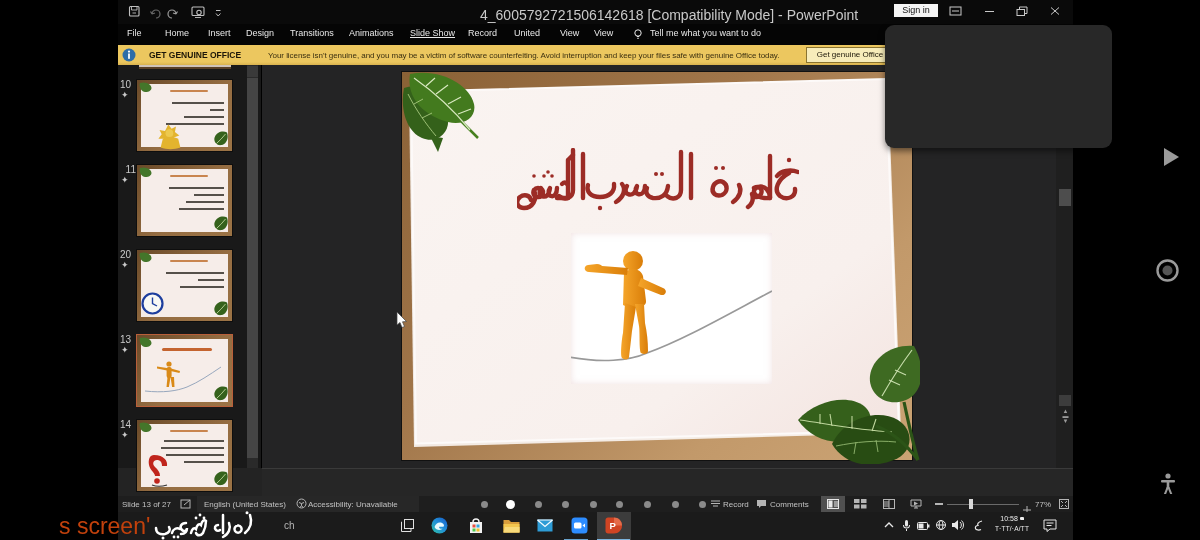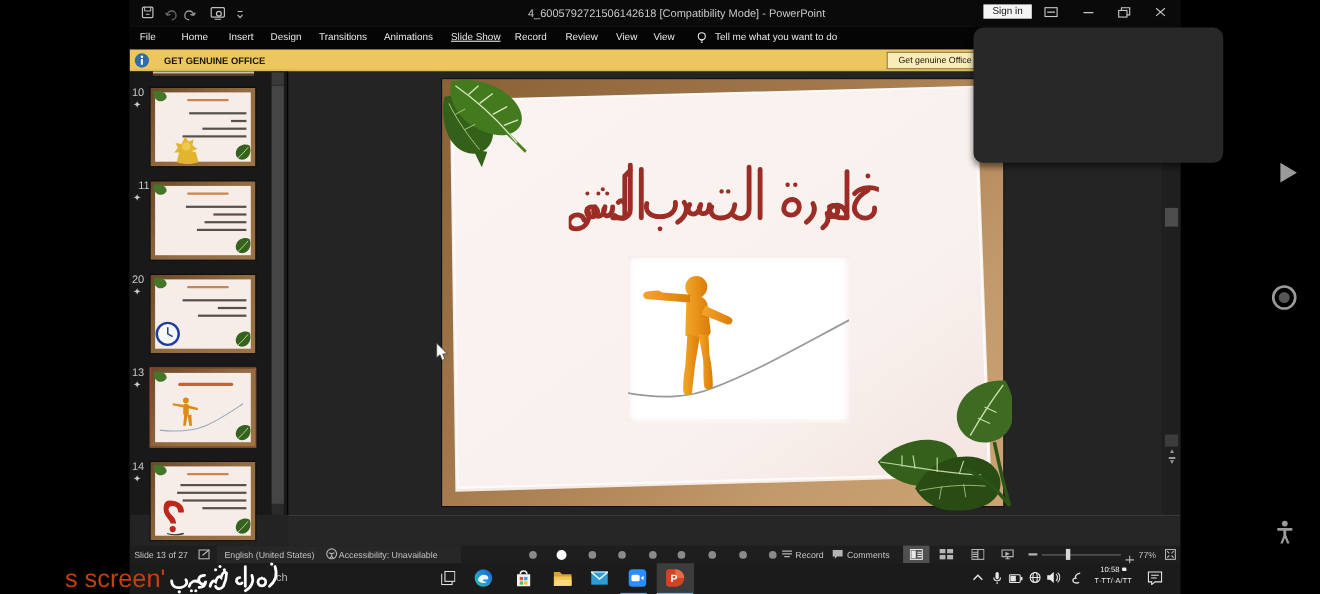--- a/index.html
+++ b/index.html
@@ -21,21 +21,21 @@
     </g>
     <path d="M24 10 a4 4 0 1 1 4 4 M24 10 l-1.5 -2.5 M24 10 l3 -1" stroke="#686868" fill="none" stroke-width="1.2"></path>
     <path d="M48 10 a4 4 0 1 0 -4 4 M48 10 l1.5 -2.5 M48 10 l-3 -1" stroke="#9d9d9d" fill="none" stroke-width="1.2"></path>
     <g stroke="#c0c0c0" fill="none" stroke-width="1.1">
       <rect x="64" y="3" width="12" height="8.5" rx="1"></rect>
       <circle cx="71" cy="8.5" r="2.2"></circle>
       <path d="M67 13.5 h6" stroke-width="0.9"></path>
     </g>
     <path d="M88 6.5 h4.5 M88 9.5 l2.2 2.5 l2.3 -2.5" stroke="#c0c0c0" fill="none" stroke-width="1"></path>
   </svg>
-  <div class="abs txt" style="left:362px;top:6.5px;font-size:10px;color:#c9c9c9;">4_6005792721506142618 [Compatibility Mode]  -  PowerPoint</div>
+  <div class="abs txt" style="left:362px;top:6.5px;font-size:14px;color:#c9c9c9;">4_6005792721506142618 [Compatibility Mode]  -  PowerPoint</div>
 
   <div class="abs" style="left:776px;top:4px;width:44px;height:13px;background:#f5f5f5;color:#111;font-size:9px;text-align:center;line-height:13px;">Sign in</div>
 
   <svg class="abs" style="left:830px;top:4px;" width="120" height="14" viewBox="0 0 120 14">
     <g stroke="#c9c9c9" fill="none" stroke-width="1">
       <rect x="2" y="3" width="11" height="8"></rect>
         <path d="M4 7 h7 M7.5 5 l0 0"></path>
       <path d="M37 7.5 h9"></path>
       <rect x="69" y="5.5" width="7.5" height="6"></rect>
         <path d="M71.5 5.5 v-2.5 h7.5 v6.5 h-2.5"></path>
@@ -46,39 +46,40 @@
   <div class="abs" style="left:0;top:24px;width:955px;height:21px;background:#050505;"></div>
   <div class="abs" style="top:28px;left:0;width:955px;height:14px;font-size:9px;color:#e8e8e8;">
     <span class="abs" style="left:9px;">File</span>
     <span class="abs" style="left:47px;">Home</span>
     <span class="abs" style="left:90px;">Insert</span>
     <span class="abs" style="left:128px;text-align:right;">Design</span>
     <span class="abs" style="left:172px;">Transitions</span>
     <span class="abs" style="left:231px;">Animations</span>
     <span class="abs" style="left:292px;text-decoration:underline;">Slide Show</span>
     <span class="abs" style="left:350px;">Record</span>
-    <span class="abs" style="left:396px;">Review</span>
+    <span class="abs" style="left:396px;">United</span>
     <span class="abs" style="left:442px;">View</span>
     <span class="abs" style="left:476px;">View</span>
     <span class="abs" style="left:532px;">Tell me what you want to do</span>
   </div>
   <svg class="abs" style="left:514px;top:28px;" width="12" height="14" viewBox="0 0 12 14">
     <g stroke="#e8e8e8" fill="none" stroke-width="1">
       <circle cx="6" cy="5" r="3.2"></circle>
         <path d="M4.8 8.5 h2.4 M5.2 10.3 h1.6"></path>
     </g>
   </svg>
 
   <div class="abs" style="left:0;top:45px;width:955px;height:20px;background:linear-gradient(#ecc75f 85%,#d9b24e);"></div>
   <svg class="abs" style="left:4px;top:48px;" width="14" height="14" viewBox="0 0 14 14">
     <circle cx="7" cy="7" r="6.5" fill="#2e6da8"></circle>
     <rect x="6.1" y="5.5" width="1.8" height="5.3" fill="#fff"></rect>
     <circle cx="7" cy="3.6" r="1.1" fill="#fff"></circle>
   </svg>
   <div class="abs" style="left:31px;top:50px;font-size:8.5px;font-weight:bold;color:#1c1608;">GET GENUINE OFFICE</div>
+  <div class="abs" style="left:150px;top:50.5px;font-size:8px;letter-spacing:-0.05px;color:#3a2f10;">Your license isn't genuine, and you may be a victim of software counterfeiting. Avoid interruption and keep your files safe with genuine Office today.</div>
   <div class="abs" style="left:688px;top:47px;width:86px;height:14px;background:#f7ecba;border:1px solid #8a7430;font-size:8px;color:#1c1608;text-align:center;line-height:14px;">Get genuine Office</div>
 
   <div class="abs" style="left:0;top:65px;width:955px;height:403px;background:#242425;"></div>
 
   <div class="abs" style="left:0;top:65px;width:144px;height:403px;background:#191919;"></div>
   <div class="abs" style="left:143px;top:65px;width:1px;height:403px;background:#000;"></div>
 
   <div class="abs" style="left:129px;top:65px;width:11px;height:403px;background:#2a2a2a;"></div>
   <div class="abs" style="left:129px;top:66px;width:11px;height:11px;background:#3a3a3a;"></div>
   <div class="abs" style="left:129px;top:78px;width:11px;height:380px;background:#454545;"></div>
@@ -358,21 +359,21 @@
   <div class="abs" style="left:905px;top:500px;width:8px;height:8px;"><svg width="8" height="8">
         <path d="M4 0 v8 M0 4 h8" stroke="#b5b5b5"></path>
       </svg></div>
   <div class="abs" style="left:917px;top:500px;font-size:8px;color:#c2c2c2;">77%</div>
   <svg class="abs" style="left:941px;top:499px;" width="10" height="10" viewBox="0 0 10 10">
       <rect x="0.5" y="0.5" width="9" height="9" fill="none" stroke="#b5b5b5"></rect>
       <path d="M2 2 l2 2 M8 8 l-2 -2 M8 2 l-2 2 M2 8 l2 -2" stroke="#b5b5b5"></path>
     </svg>
 
   <div class="abs" style="left:0;top:512px;width:955px;height:28px;background:#1b1b1b;"></div>
-  <div class="abs" style="left:133px;top:517px;width:20px;height:18px;color:#b5b5b5;font-size:10px;line-height:18px;">ch</div>
+  <div class="abs" style="left:133px;top:517px;width:20px;height:18px;color:#b5b5b5;font-size:10px;line-height:18px;padding-left:33px;">ch</div>
   <div id="taskicons">
       <svg class="abs" style="left:283px;top:519px" width="13" height="13" viewBox="0 0 13 13">
         <g fill="none" stroke="#e0e0e0" stroke-width="1">
           <rect x="3.5" y="0.5" width="9" height="9"></rect>
           <path d="M1 3 H0.5 V12.5 H10 V10"></path>
         </g>
       </svg>
       <svg class="abs" style="left:313px;top:517px" width="17" height="17" viewBox="0 0 17 17">
         <defs>
           <linearGradient id="eg" x1="0" y1="1" x2="1" y2="0">

